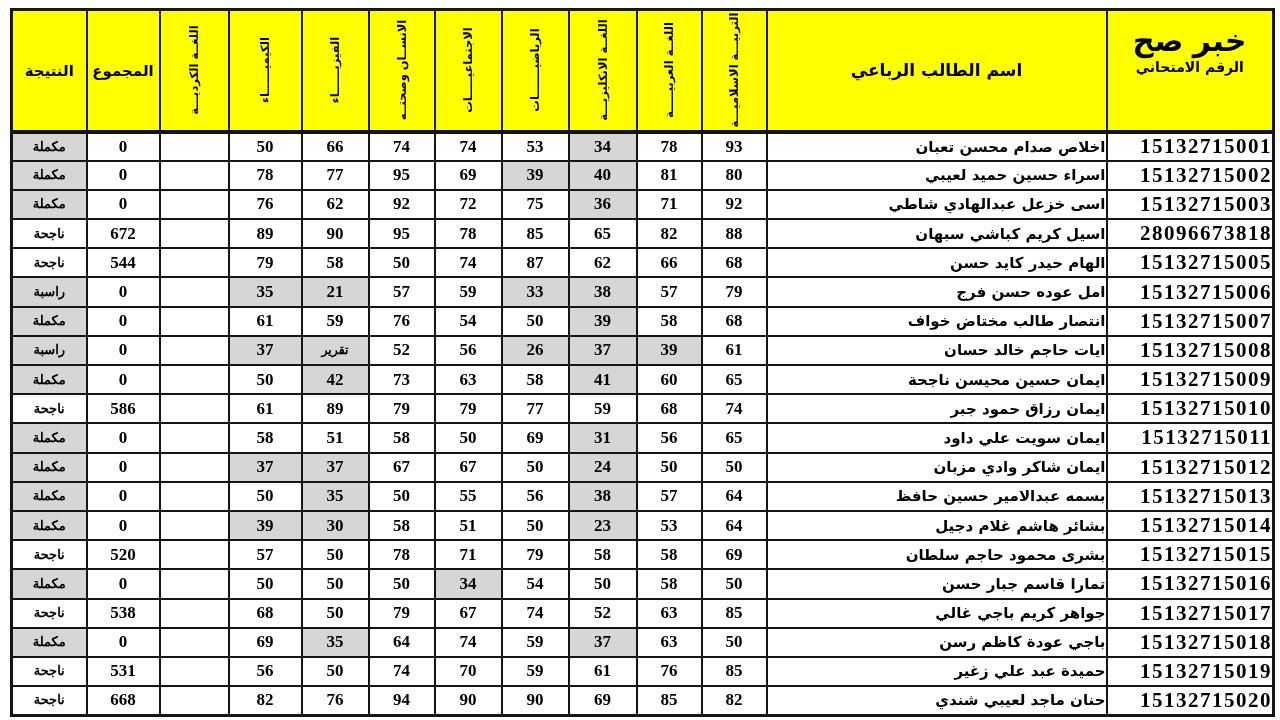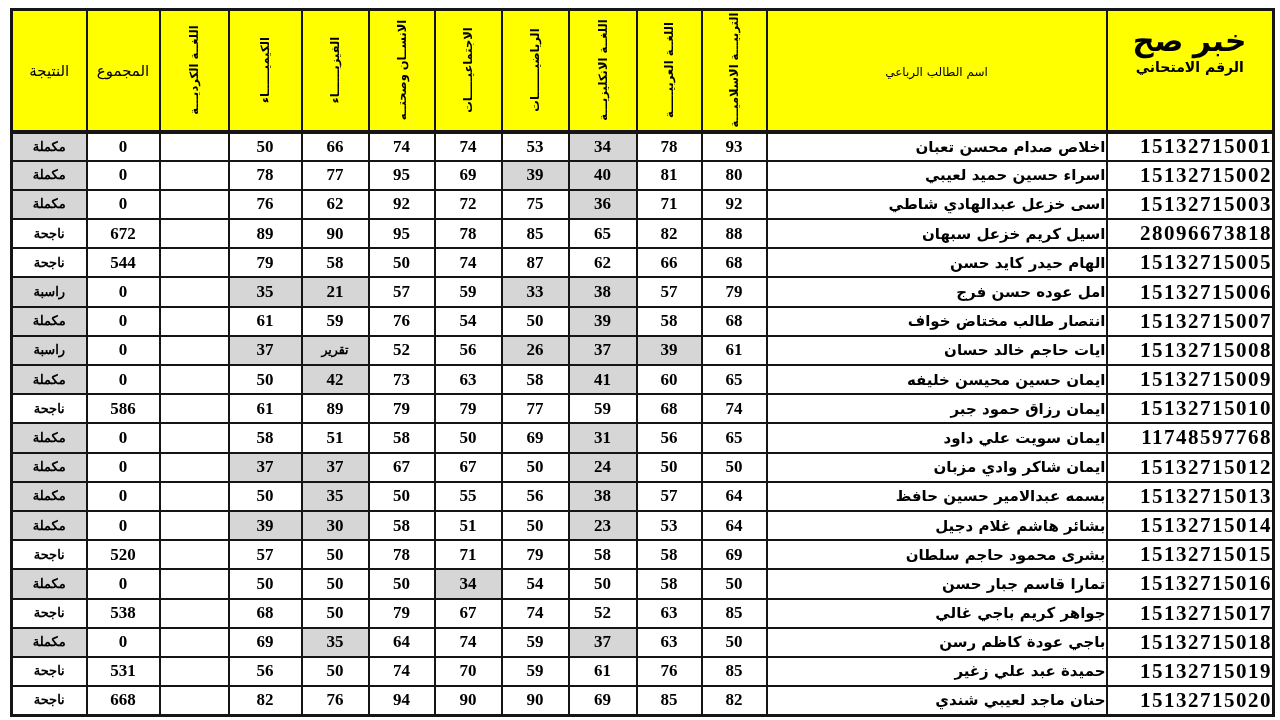--- a/index.html
+++ b/index.html
@@ -33,22 +33,22 @@
     height:122px;position:relative;
     border-bottom:4px solid var(--border);
     font-family:"DejaVu Sans","Liberation Sans",sans-serif;
   }
   .vlabel{
     position:absolute;top:50%;left:50%;
     transform:translate(-50%,-50%) rotate(-90deg);
     white-space:nowrap;direction:rtl;
     font-weight:bold;font-size:11.5px;
   }
-  .hlabel{font-weight:normal;font-size:15px;direction:rtl;}
-  .name-header{font-size:12px;}
+  .hlabel{font-weight:bold;font-size:15px;direction:rtl;}
+  .name-header{font-size:17px;}
   .exam-header-stack{display:flex;flex-direction:column;align-items:center;justify-content:flex-start;padding-top:14px;height:100%;}
   .logo{
     font-family:"DejaVu Sans",sans-serif;
     font-weight:bold;font-size:30px;direction:rtl;line-height:1.05;
     transform:skewX(-4deg);
   }
   .exam-label{font-weight:bold;font-size:14px;direction:rtl;margin-top:2px;}
   tbody tr{height:29.2px;}
   tbody td{background:#ffffff;font-weight:bold;}
   td.score{font-size:17px;}
@@ -188,21 +188,21 @@
           <td class="total">672</td>
           <td class="score"></td>
           <td class="score">89</td>
           <td class="score">90</td>
           <td class="score">95</td>
           <td class="score">78</td>
           <td class="score">85</td>
           <td class="score">65</td>
           <td class="score">82</td>
           <td class="score">88</td>
-          <td class="name">اسيل كريم خزعل سبهان</td>
+          <td class="name">اسيل كريم كباشي سبهان</td>
           <td class="exam-no">28096673818</td>
         </tr>
         <tr>
           <td class="result">ناجحة</td>
           <td class="total">544</td>
           <td class="score"></td>
           <td class="score">79</td>
           <td class="score">58</td>
           <td class="score">50</td>
           <td class="score">74</td>
@@ -263,21 +263,21 @@
           <td class="total">0</td>
           <td class="score"></td>
           <td class="score">50</td>
           <td class="score shaded">42</td>
           <td class="score">73</td>
           <td class="score">63</td>
           <td class="score">58</td>
           <td class="score shaded">41</td>
           <td class="score">60</td>
           <td class="score">65</td>
-          <td class="name">ايمان حسين محيسن خليفه</td>
+          <td class="name">ايمان حسين محيسن ناجحة</td>
           <td class="exam-no">15132715009</td>
         </tr>
         <tr>
           <td class="result">ناجحة</td>
           <td class="total">586</td>
           <td class="score"></td>
           <td class="score">61</td>
           <td class="score">89</td>
           <td class="score">79</td>
           <td class="score">79</td>
@@ -294,21 +294,21 @@
           <td class="score"></td>
           <td class="score">58</td>
           <td class="score">51</td>
           <td class="score">58</td>
           <td class="score">50</td>
           <td class="score">69</td>
           <td class="score shaded">31</td>
           <td class="score">56</td>
           <td class="score">65</td>
           <td class="name">ايمان سويت علي داود</td>
-          <td class="exam-no">11748597768</td>
+          <td class="exam-no">15132715011</td>
         </tr>
         <tr>
           <td class="result shaded">مكملة</td>
           <td class="total">0</td>
           <td class="score"></td>
           <td class="score shaded">37</td>
           <td class="score shaded">37</td>
           <td class="score">67</td>
           <td class="score">67</td>
           <td class="score">50</td>

